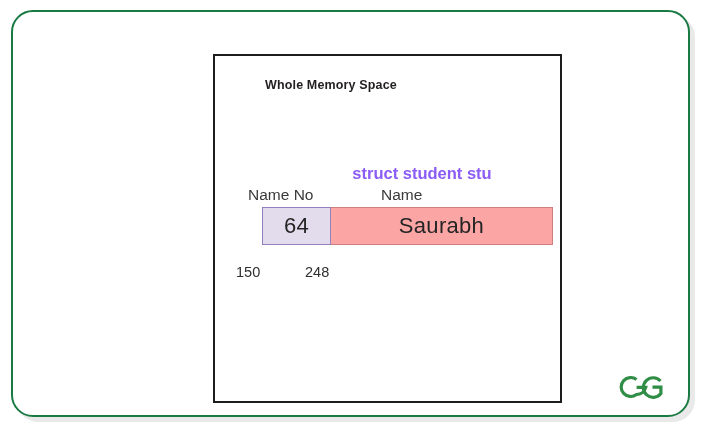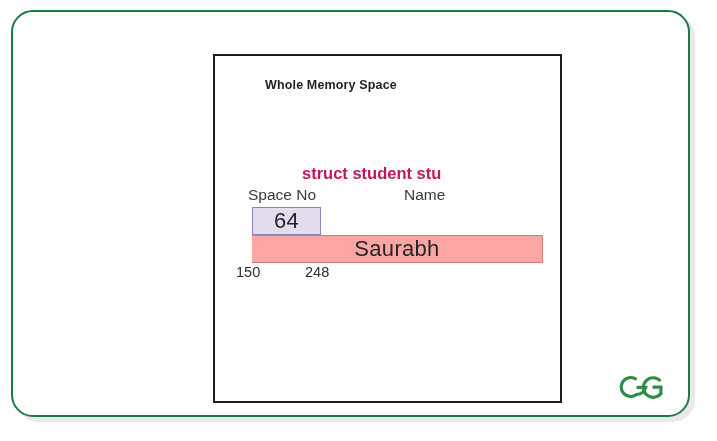--- a/index.html
+++ b/index.html
@@ -62,52 +62,52 @@
   .struct-group {
     position: absolute;
     left: 27px;
     top: 108px;
     width: 300px;
   }
 
   .struct-title {
     font-size: 16.5px;
     font-weight: bold;
-    color: #be185d;
+    color: #8b5cf6;
+    text-align: center;
     white-space: nowrap;
     margin-left: 60px;
   }
 
   .field-headers {
     position: relative;
     height: 21px;
     margin-top: 3px;
   }
   .field-header {
     position: absolute;
     top: 0;
     font-size: 15.5px;
     color: #3a3a3a;
     white-space: nowrap;
   }
   .field-header.roll {
     left: 6px;
   }
   .field-header.name {
-    left: 162px;
+    left: 139px;
   }
 
   
   .cells {
     position: relative;
     display: flex;
     width: 291px;
     height: 38px;
-    margin-left: 10px;
-    flex-direction: column;
+    margin-left: 20px;
   }
 
   .cell {
     box-sizing: border-box;
     display: flex;
     align-items: center;
     justify-content: center;
     font-size: 22px;
     color: #252525;
     letter-spacing: 0.3px;
@@ -167,21 +167,21 @@
 
     <div class="memory-frame">
 
       <div class="frame-title">Whole Memory Space</div>
 
       <div class="struct-group">
 
         <div class="struct-title">struct student stu</div>
 
         <div class="field-headers">
-          <div class="field-header roll">Space No</div>
+          <div class="field-header roll">Name No</div>
           <div class="field-header name">Name</div>
         </div>
 
         <div class="cells">
           <div class="cell cell-roll">64</div>
           <div class="cell cell-name">Saurabh</div>
         </div>
 
         <div class="addresses">
           <div class="address start">150</div>

